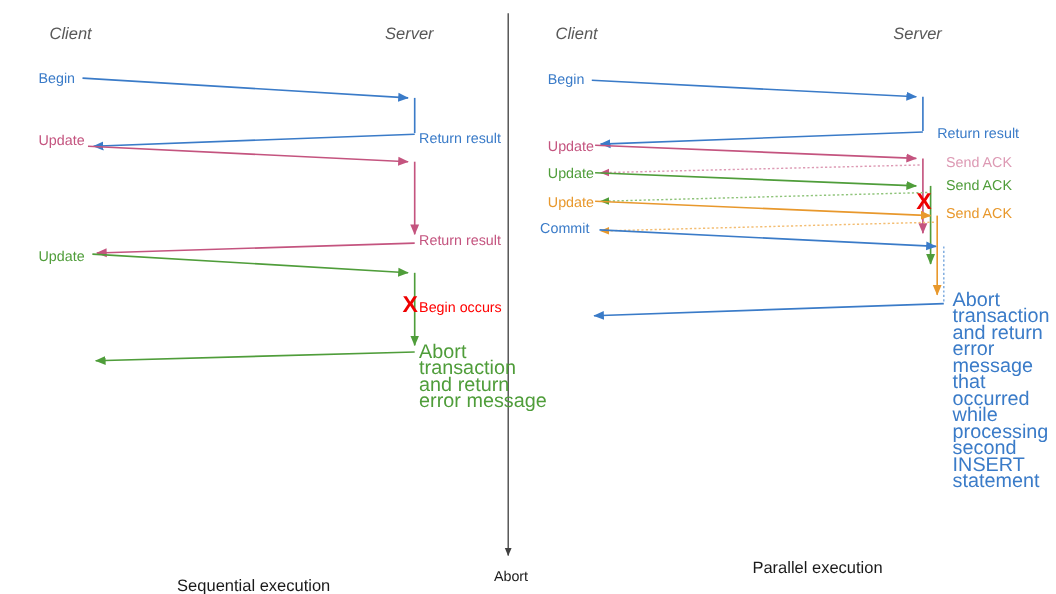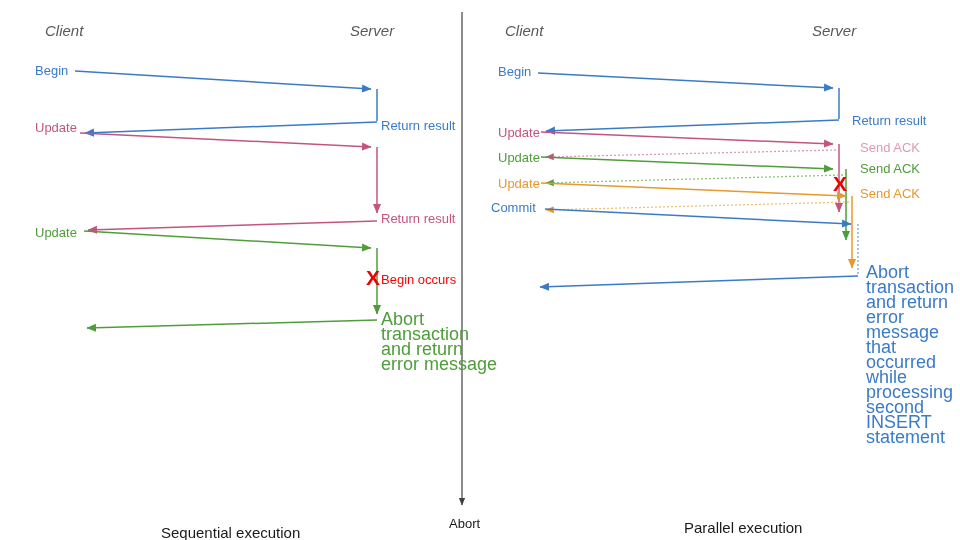--- a/index.html
+++ b/index.html
@@ -200,17 +200,17 @@
 transaction
 and return
 error message
 that occurred
 while
 processing
 second
 INSERT
 statement</div>
 
-  <div class="caption" style="left:684px; top:508px;margin-top:11px;">Parallel execution</div>
+  <div class="caption" style="left:684px; top:508px;">Parallel execution</div>
 
   <div class="time-label" style="left:449px; top:516px;">Abort</div>
 
 </div>
 
 </body></html>

